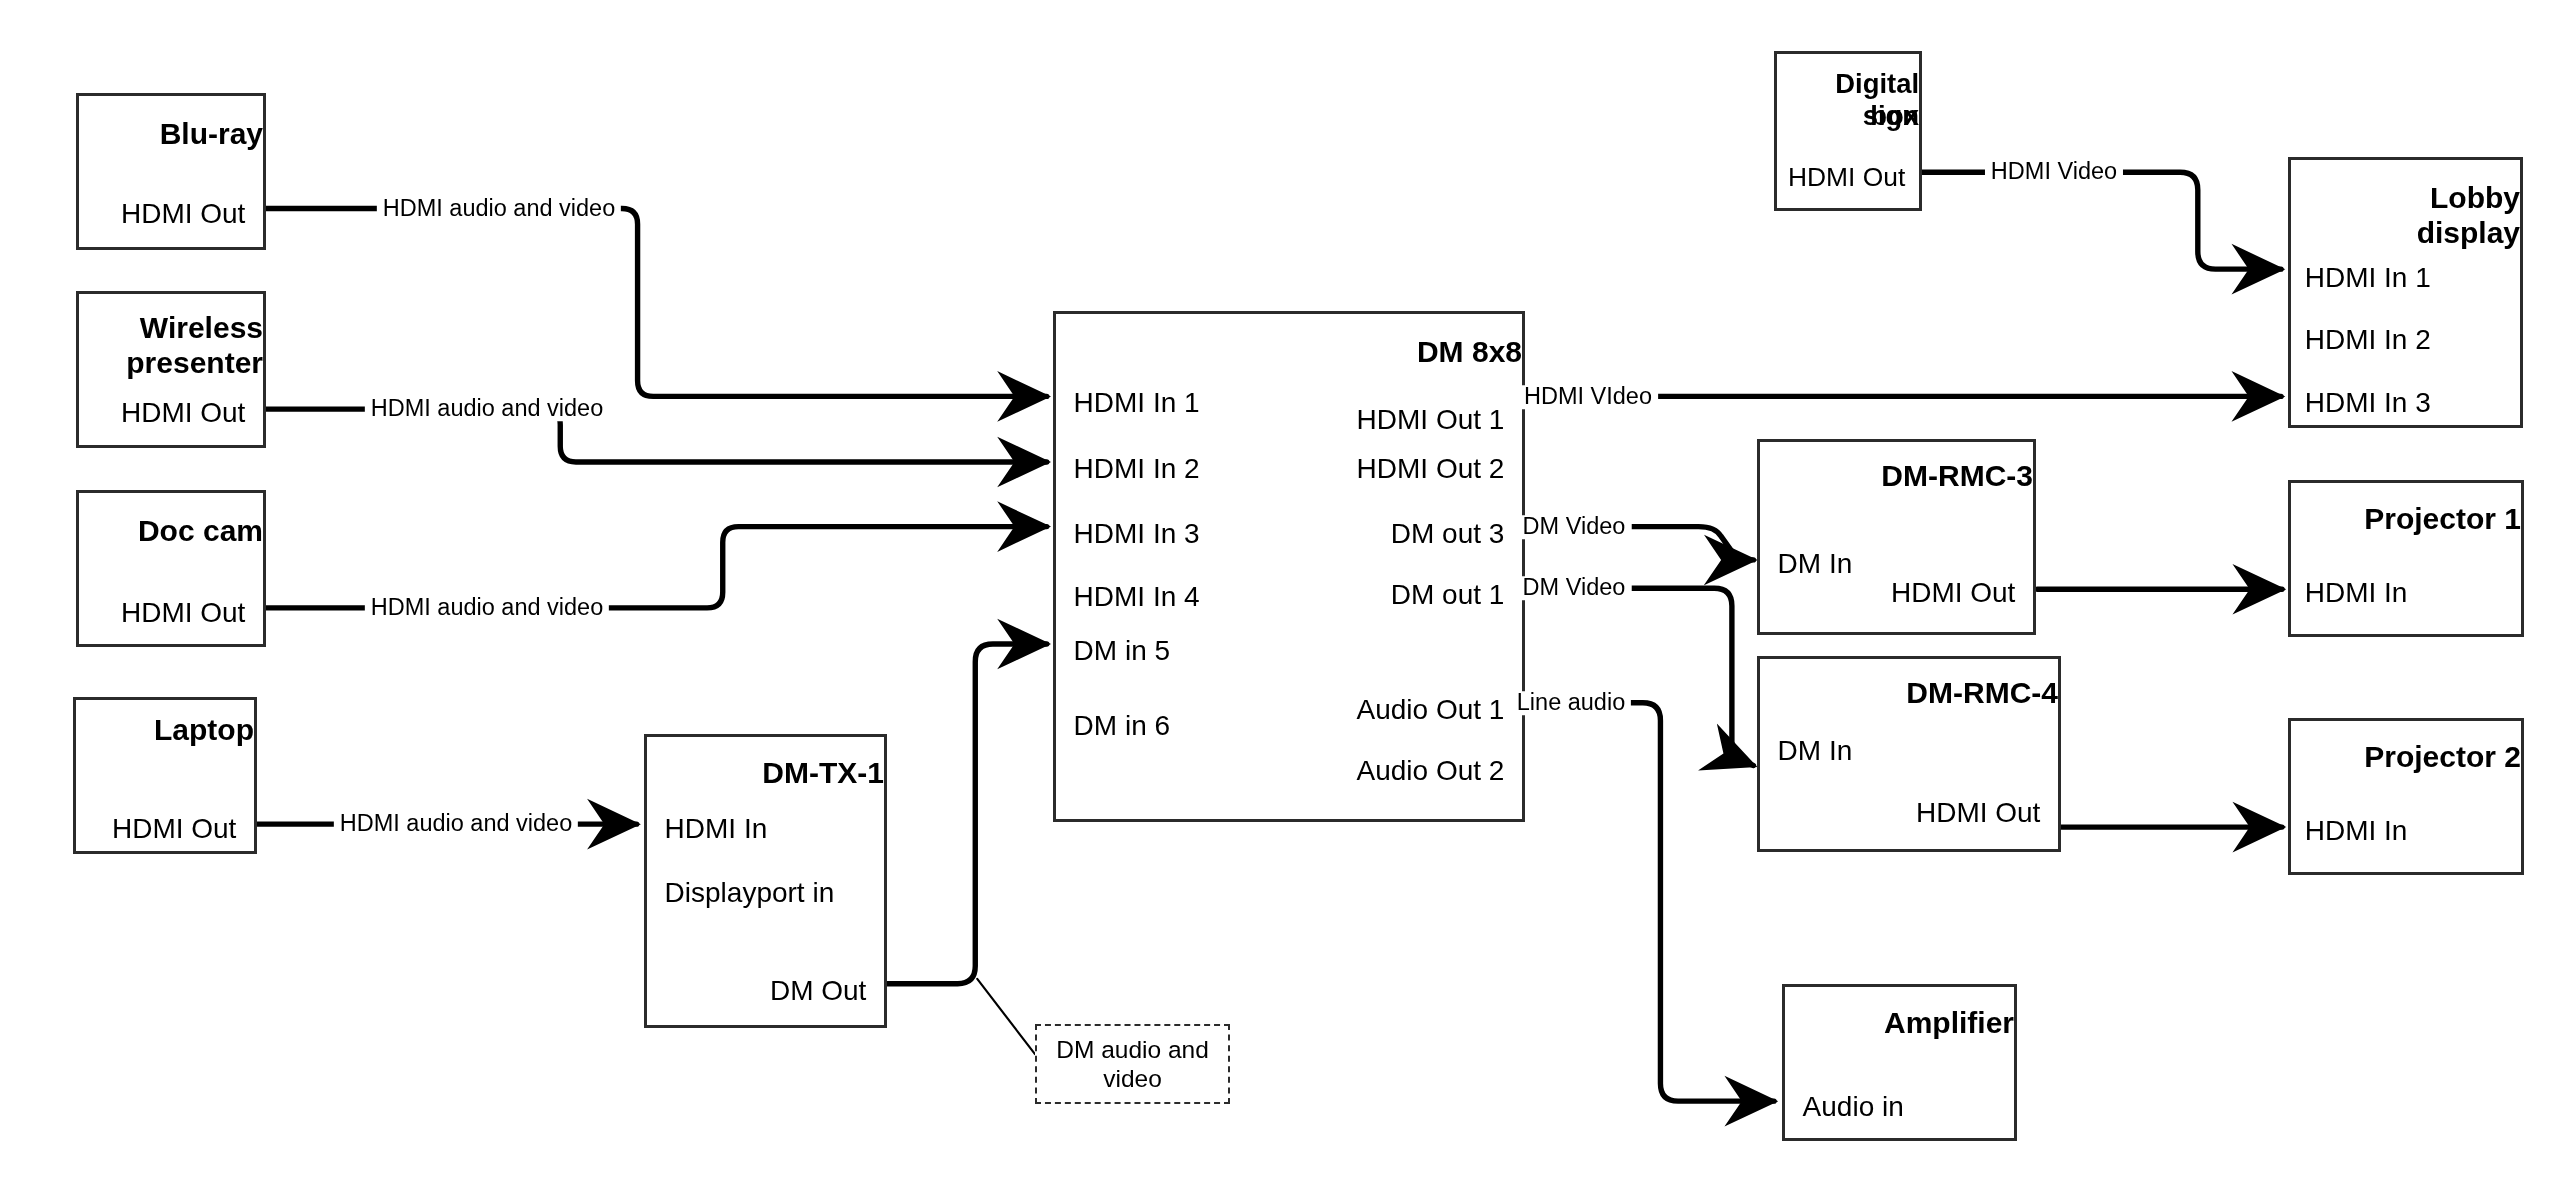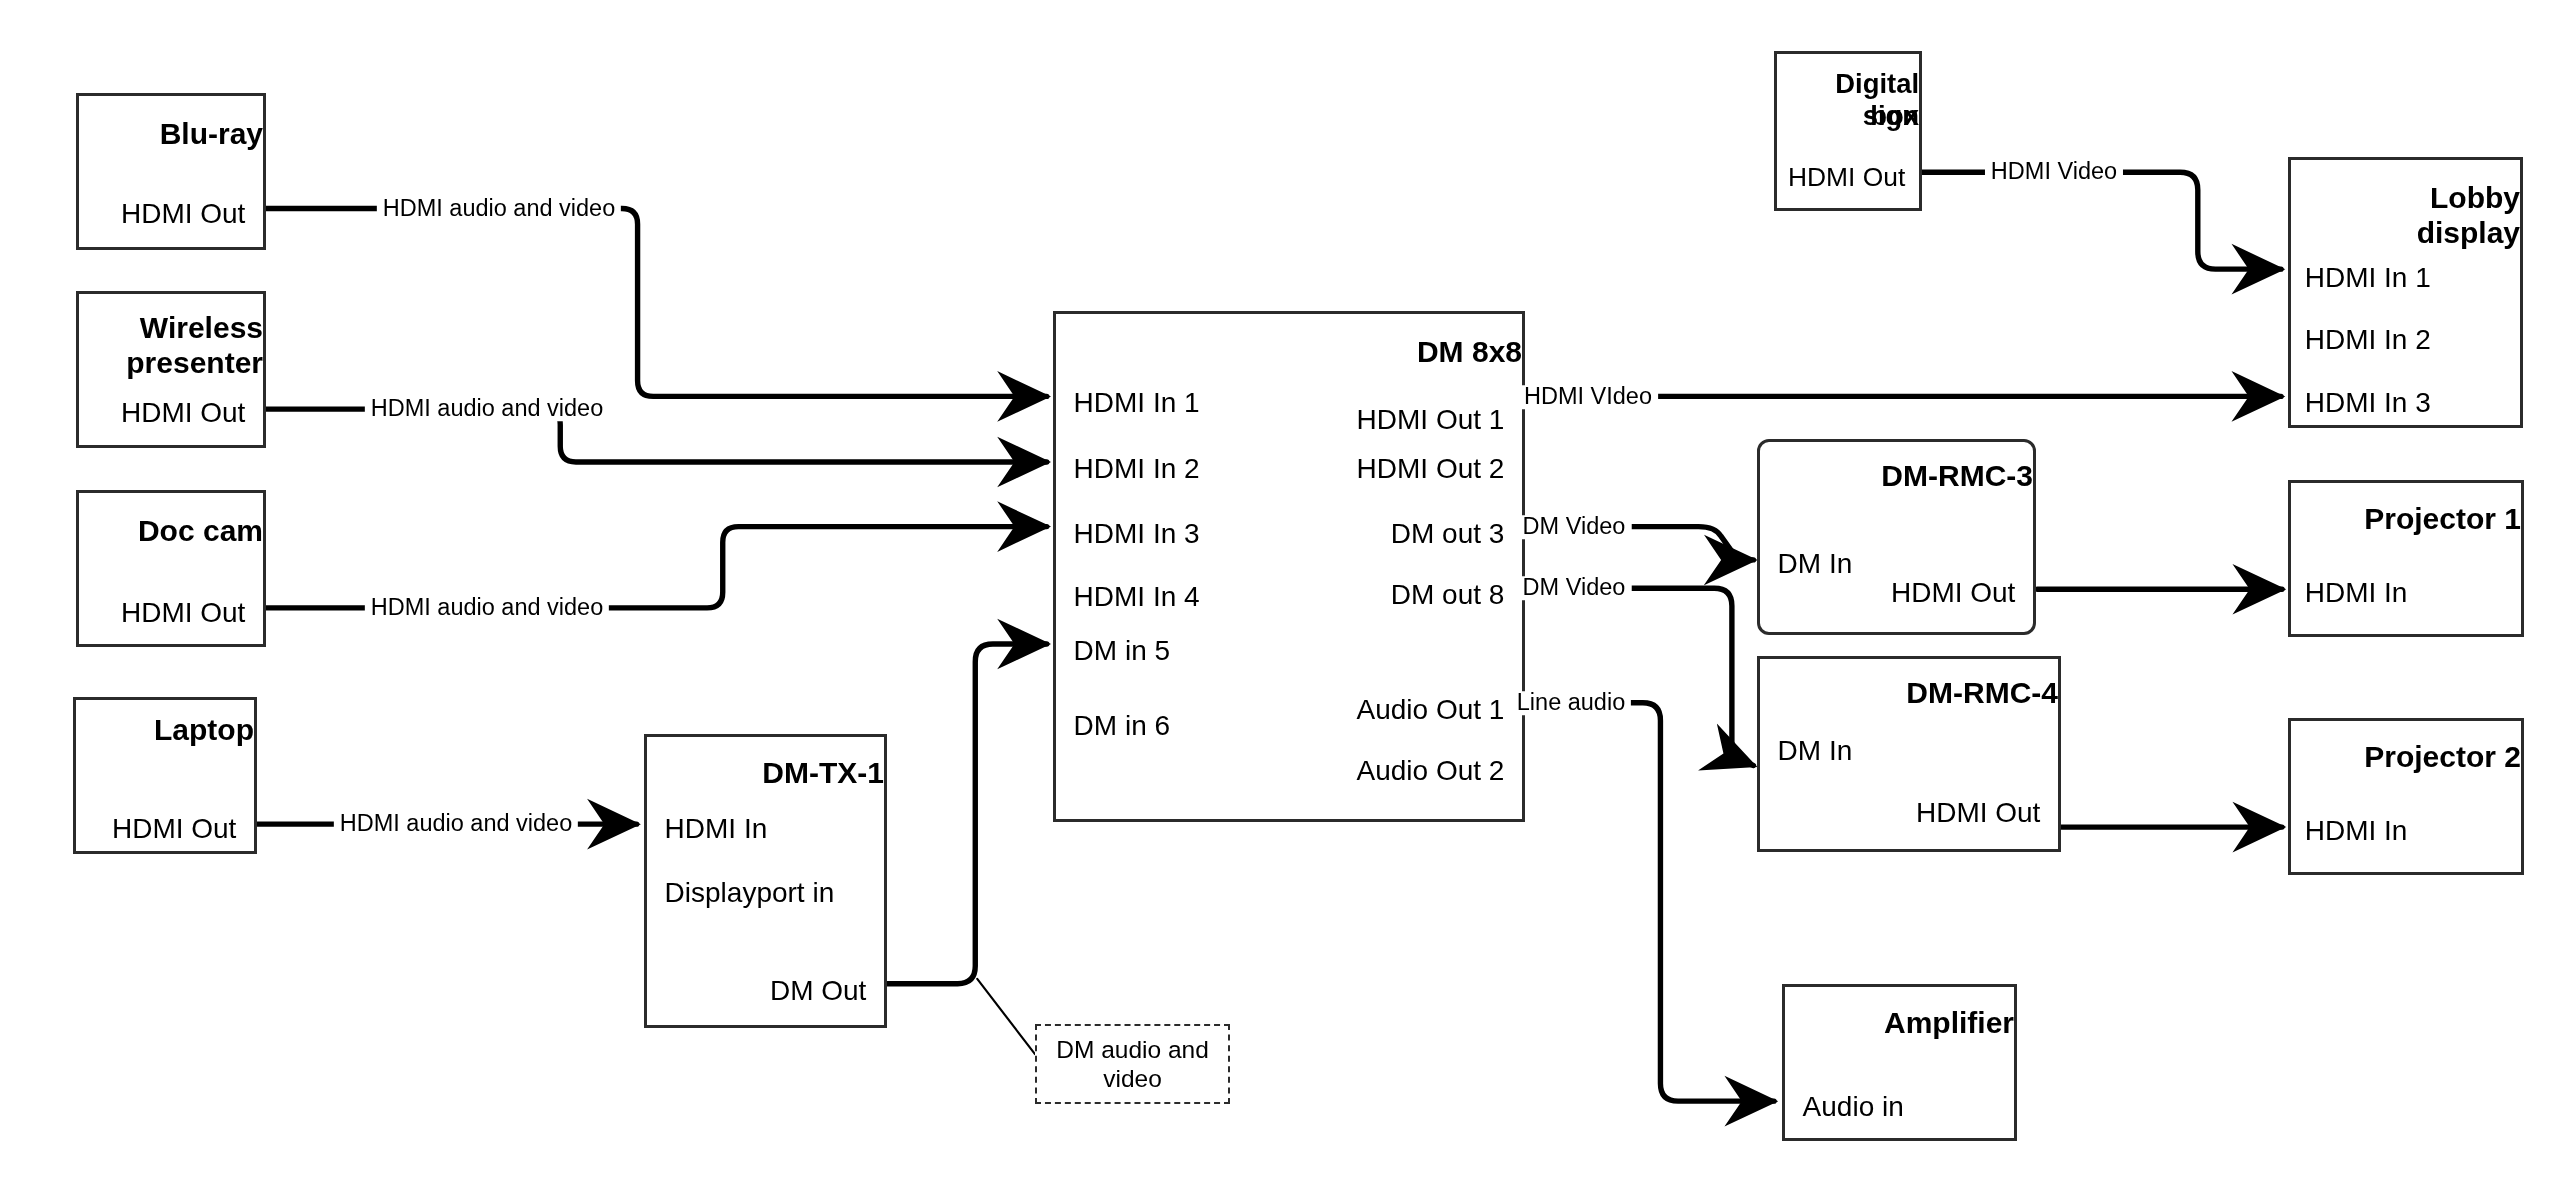--- a/index.html
+++ b/index.html
@@ -139,40 +139,40 @@
     <div class="port left" style="top:75px;">HDMI In 1</div>
     <div class="port left" style="top:141px;">HDMI In 2</div>
     <div class="port left" style="top:206px;">HDMI In 3</div>
     <div class="port left" style="top:269px;">HDMI In 4</div>
     <div class="port left" style="top:323px;">DM in 5</div>
     <div class="port left" style="top:398px;">DM in 6</div>
 
     <div class="port right" style="top:92px;">HDMI Out 1</div>
     <div class="port right" style="top:141px;">HDMI Out 2</div>
     <div class="port right" style="top:206px;">DM out 3</div>
-    <div class="port right" style="top:267px;">DM out 8</div>
+    <div class="port right" style="top:267px;">DM out 1</div>
     <div class="port right" style="top:382px;">Audio Out 1</div>
     <div class="port right" style="top:443px;">Audio Out 2</div>
   </div>
 
   <div class="node" style="left:1774px;top:51px;width:148px;height:160px;">
     <div class="title" style="top:13.7px;font-size:27.4px;">Digital sign</div>
     <div class="title" style="top:46px;font-size:27.4px;">box</div>
     <div class="port right" style="top:110px;right:13.7px;font-size:26.4px;">HDMI Out</div>
   </div>
 
   <div class="node" style="left:2288px;top:157px;width:235px;height:271px;">
     <div class="title" style="top:19.6px;">Lobby</div>
     <div class="title" style="top:55px;">display</div>
     <div class="port left" style="top:104px;left:13.7px;">HDMI In 1</div>
     <div class="port left" style="top:166px;left:13.7px;">HDMI In 2</div>
     <div class="port left" style="top:229px;left:13.7px;">HDMI In 3</div>
   </div>
 
-  <div class="node" style="left:1757px;top:439px;width:279px;height:196px;border-radius:12px;">
+  <div class="node" style="left:1757px;top:439px;width:279px;height:196px;">
     <div class="title" style="top:15.7px;">DM-RMC-3</div>
     <div class="port left" style="top:108px;">DM In</div>
     <div class="port right" style="top:137px;">HDMI Out</div>
   </div>
 
   <div class="node" style="left:1757px;top:656px;width:304px;height:196px;">
     <div class="title" style="top:15.7px;">DM-RMC-4</div>
     <div class="port left" style="top:78px;">DM In</div>
     <div class="port right" style="top:140px;">HDMI Out</div>
   </div>

